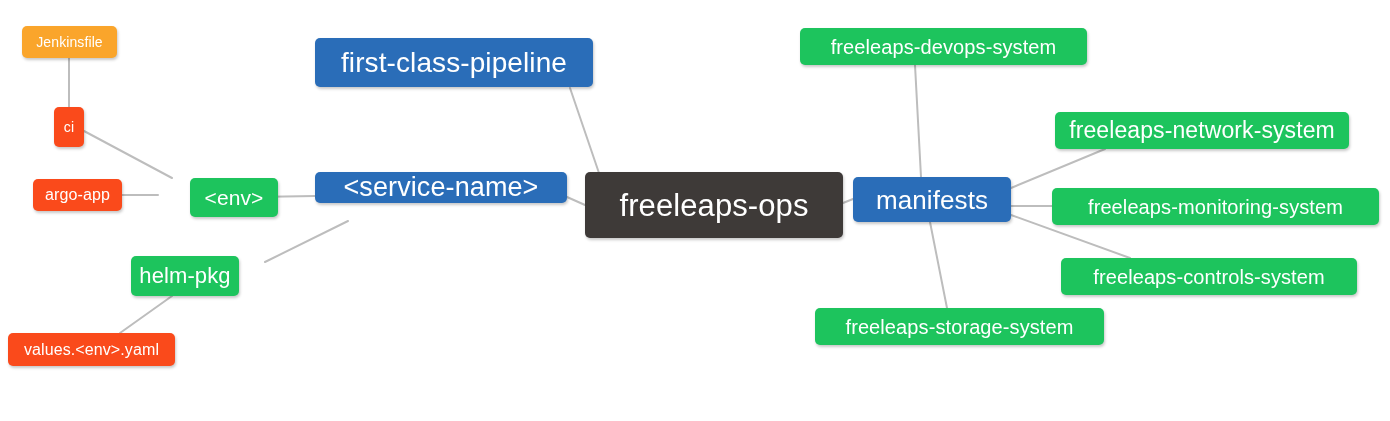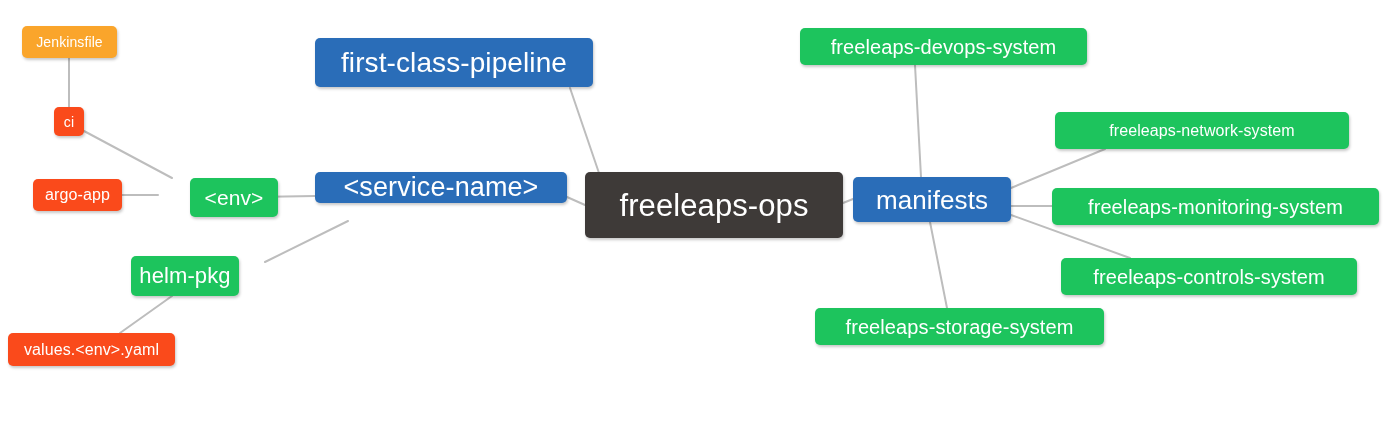--- a/index.html
+++ b/index.html
@@ -69,22 +69,22 @@
       <line x1="930" y1="222" x2="947" y2="308" stroke="#bdbdbd" stroke-width="2" stroke-linecap="round"></line>
     </svg>
   <div id="node-layer">
       <div class="node root" style="left: 585px; top: 172px; width: 258px; height: 66px; font-size: 31px;">freeleaps-ops</div>
       <div class="node blue" style="left: 315px; top: 172px; width: 252px; height: 31px; font-size: 27px;">&lt;service-name&gt;</div>
       <div class="node blue" style="left: 315px; top: 38px; width: 278px; height: 49px; font-size: 28px;">first-class-pipeline</div>
       <div class="node blue" style="left: 853px; top: 177px; width: 158px; height: 45px; font-size: 26px;">manifests</div>
       <div class="node green" style="left: 158px; top: 178px; width: 88px; height: 39px; font-size: 21px; margin-left: 32px;">&lt;env&gt;</div>
       <div class="node green" style="left: 131px; top: 256px; width: 108px; height: 40px; font-size: 22px;">helm-pkg</div>
       <div class="node orange" style="left: 22px; top: 26px; width: 95px; height: 32px; font-size: 14px;">Jenkinsfile</div>
-      <div class="node red" style="left: 54px; top: 107px; width: 30px; height: 29px; font-size: 14px; text-align: right;">ci</div>
+      <div class="node red" style="left: 54px; top: 107px; width: 30px; height: 40px; font-size: 14px; text-align: right;">ci</div>
       <div class="node red" style="left: 33px; top: 179px; width: 89px; height: 32px; font-size: 16px;">argo-app</div>
       <div class="node red" style="left: 8px; top: 333px; width: 167px; height: 33px; font-size: 16px;">values.&lt;env&gt;.yaml</div>
       <div class="node green" style="left: 800px; top: 28px; width: 287px; height: 37px; font-size: 20px;">freeleaps-devops-system</div>
-      <div class="node green" style="left: 1055px; top: 112px; width: 294px; height: 37px; font-size: 16px;">freeleaps-network-system</div>
+      <div class="node green" style="left: 1055px; top: 112px; width: 294px; height: 37px; font-size: 23px;">freeleaps-network-system</div>
       <div class="node green" style="left: 1052px; top: 188px; width: 327px; height: 37px; font-size: 20px;">freeleaps-monitoring-system</div>
       <div class="node green" style="left: 1061px; top: 258px; width: 296px; height: 37px; font-size: 20px;">freeleaps-controls-system</div>
       <div class="node green" style="left: 815px; top: 308px; width: 289px; height: 37px; font-size: 20px;">freeleaps-storage-system</div>
     </div>
 </div>
 
 </body></html>

